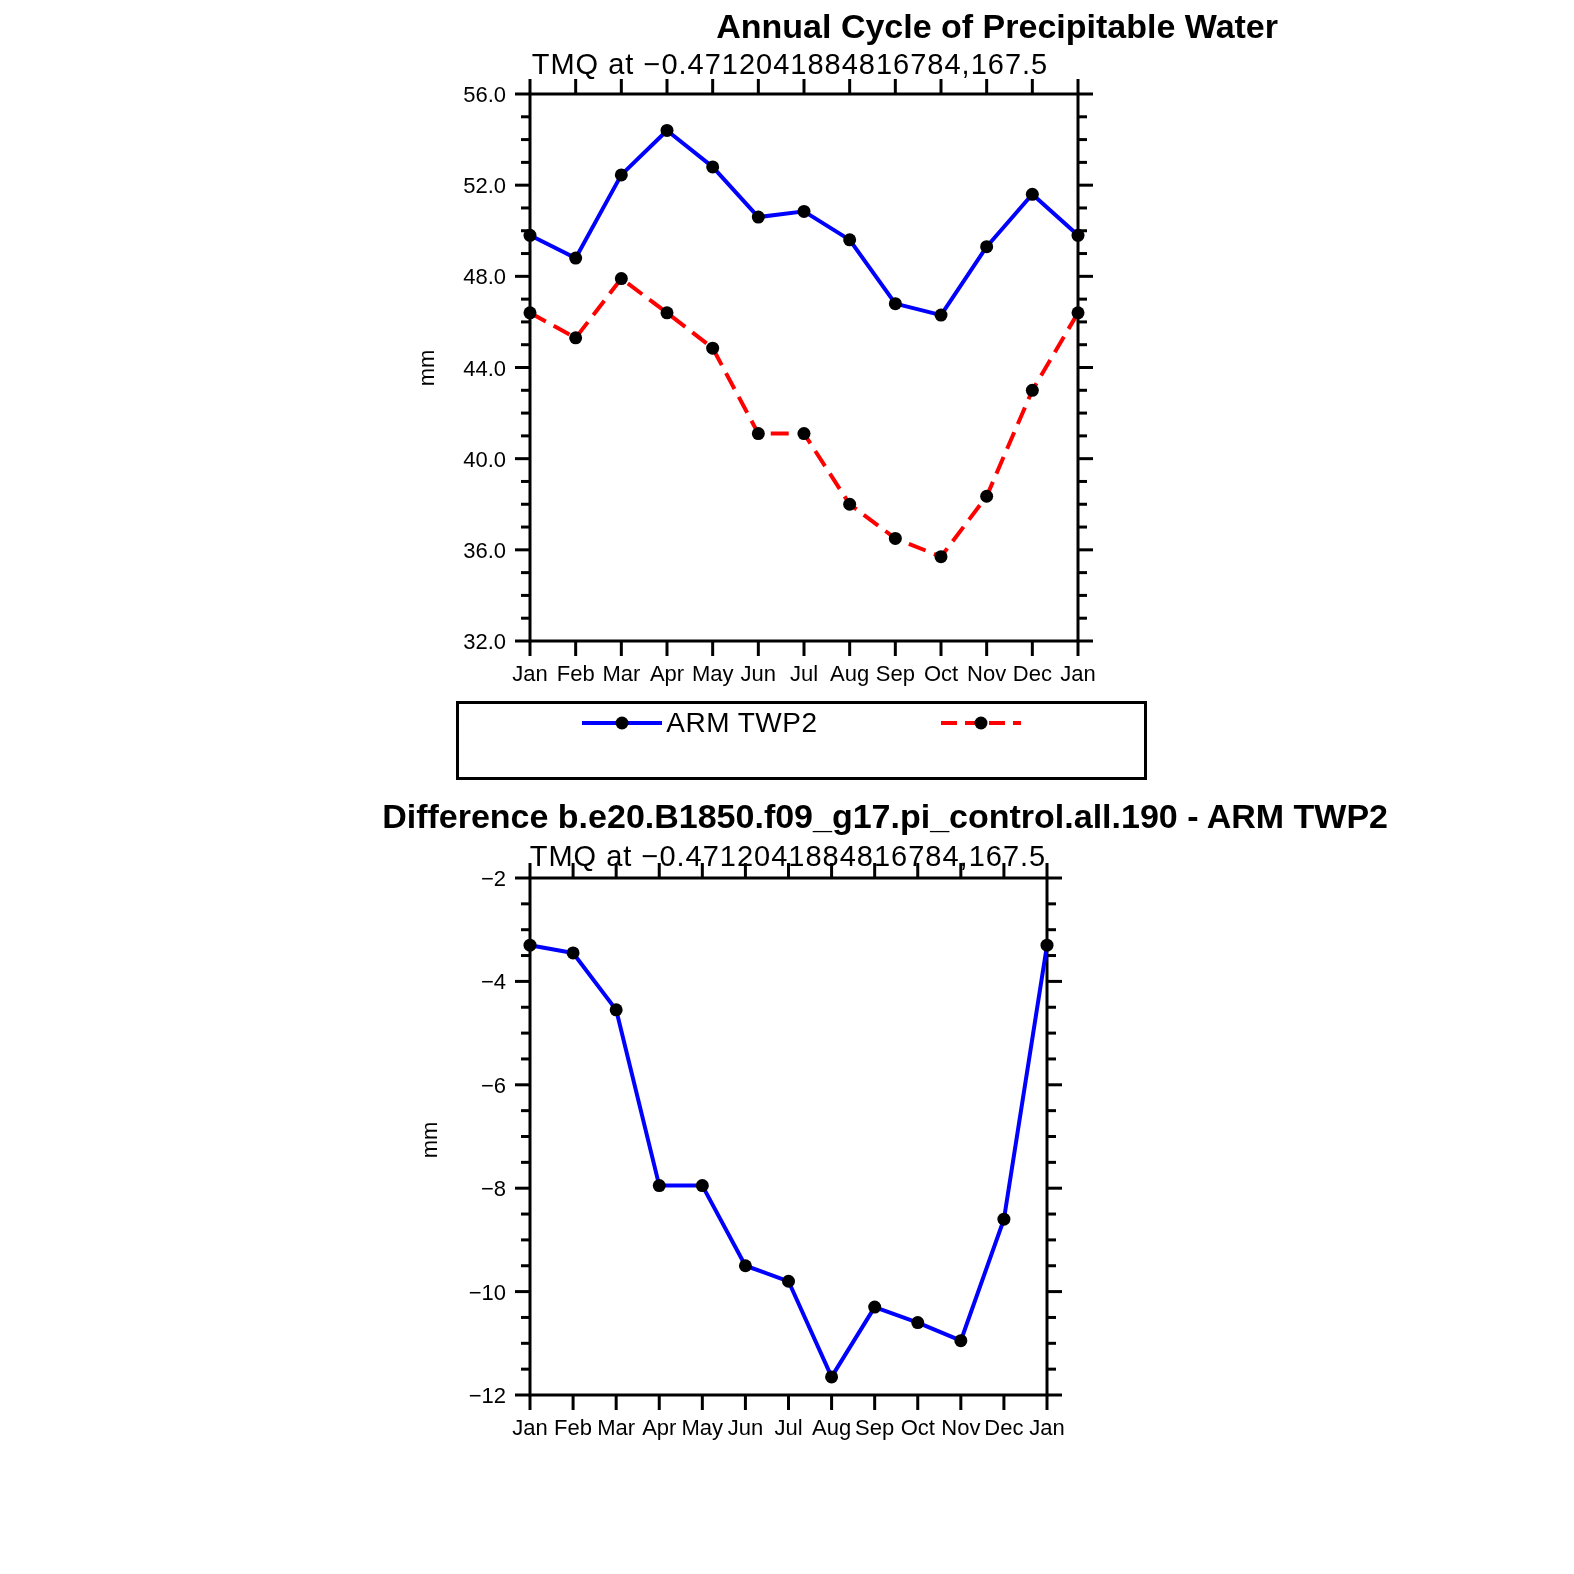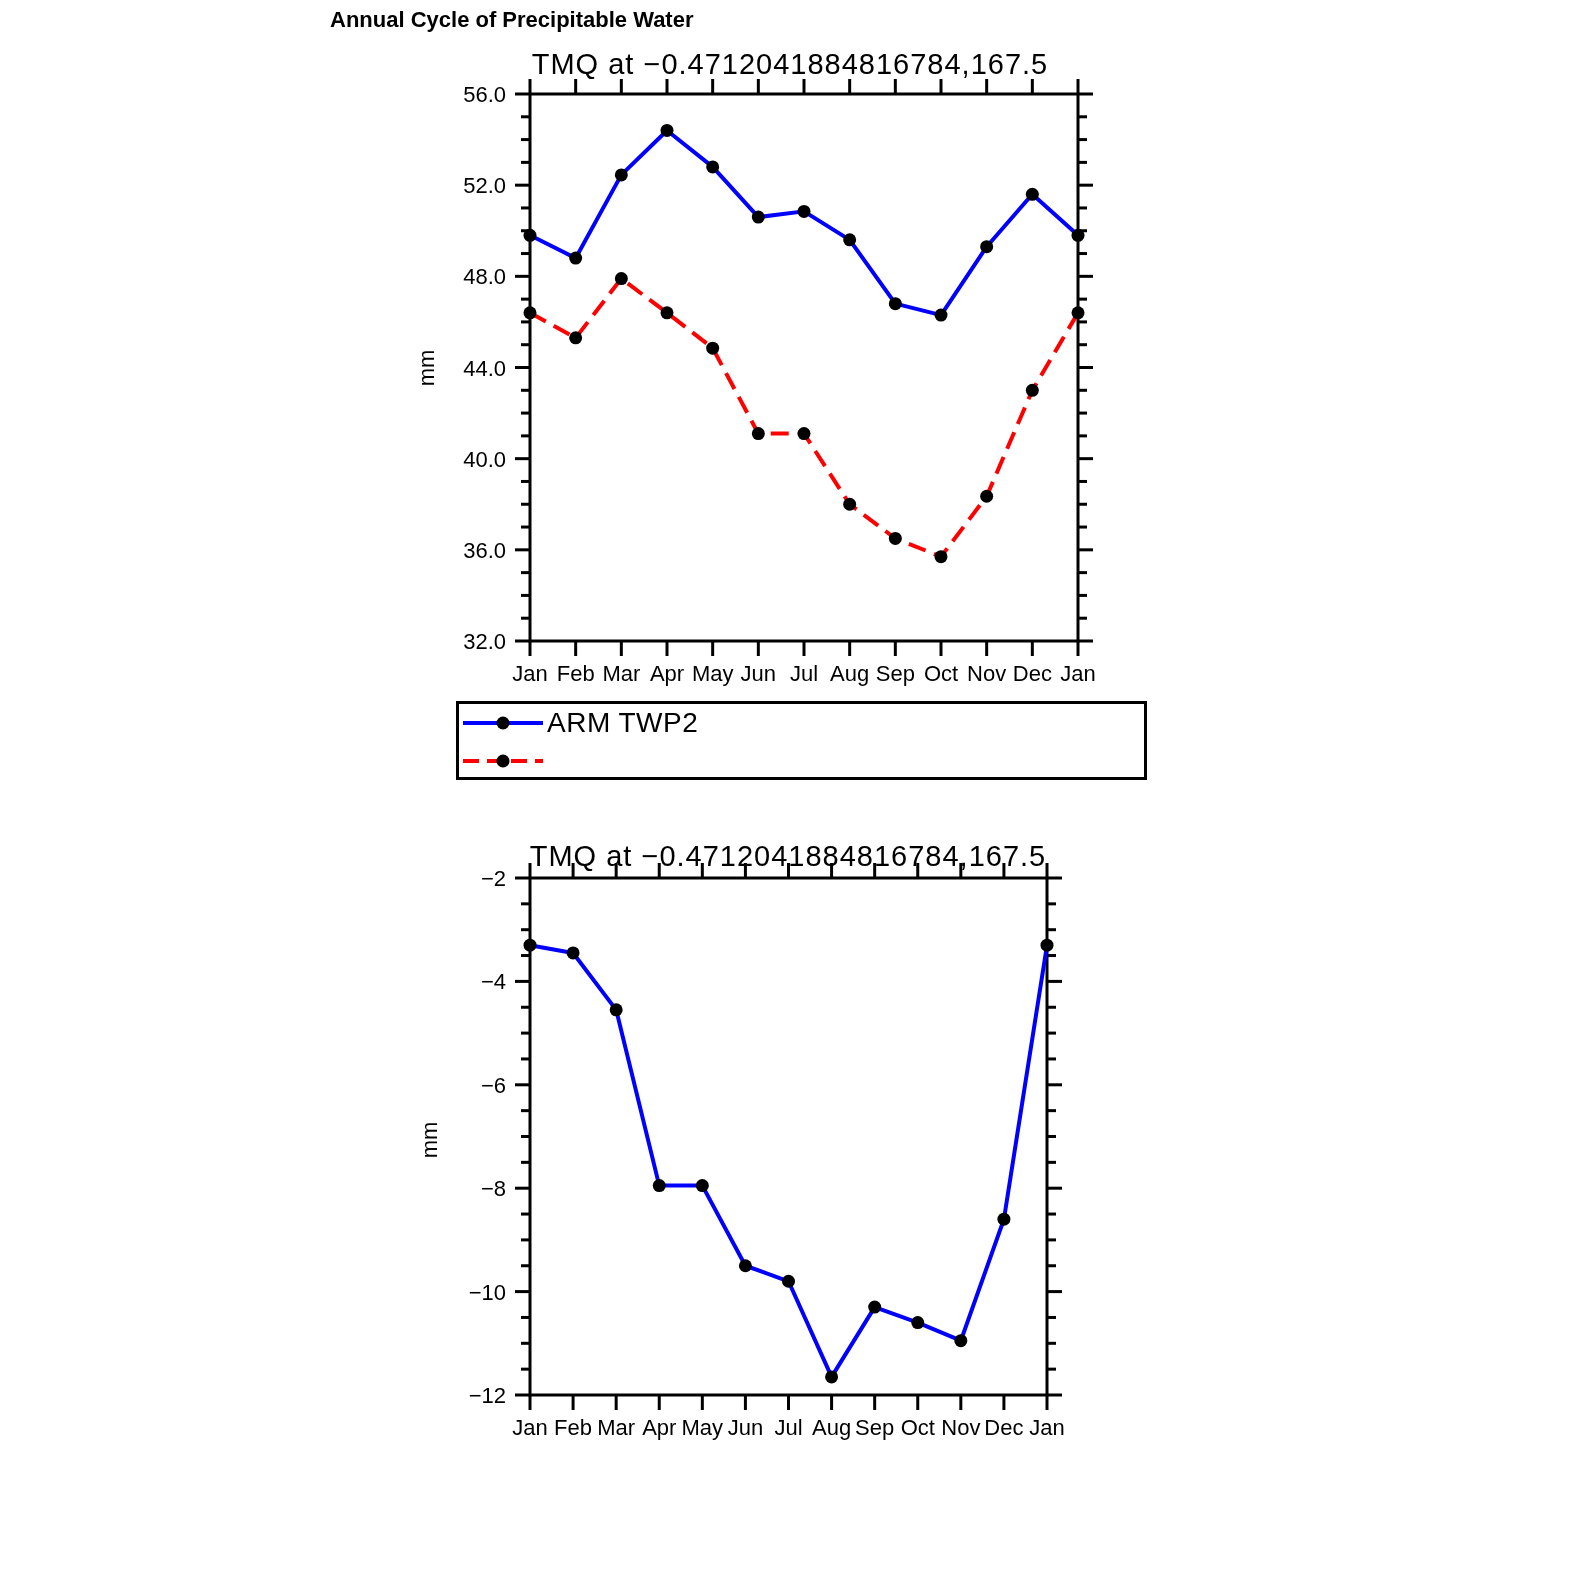--- a/index.html
+++ b/index.html
@@ -7,22 +7,22 @@
     position:relative;
     width:1574px;height:1574px;
     background:#ffffff;
     font-family:"Liberation Sans", sans-serif;
     color:#000;
     overflow:hidden;
   }
   .chart-title{
     position:absolute;
     font-weight:bold;
-    font-size:22px;
-    text-align:left;
+    font-size:34px;
+    text-align:right;
     white-space:nowrap;
   }
   .chart-subtitle{
     position:absolute;
     font-size:29px;
     font-weight:normal;
     text-align:center;
     white-space:nowrap;
     letter-spacing:1px;
   }
@@ -33,21 +33,21 @@
     font-size:22px;
     transform:rotate(-90deg);
   }
   svg.plot{position:absolute;left:0;top:0;}
   .legend{
     position:absolute;
     left:456px;top:701px;
     width:691px;height:79px;
     border:3px solid #000;
     box-sizing:border-box;
-    display:flex;flex-direction:column;justify-content:space-evenly;
+    display:flex;flex-direction:row;justify-content:space-evenly;
     background:#ffffff;
   }
   .legend-row{
     display:flex;align-items:center;height:38px;
   }
   .legend-row span{
     font-size:28px;
     white-space:nowrap;
     letter-spacing:0.5px;
   }
@@ -199,20 +199,21 @@
       <span>ARM TWP2</span>
     </div>
     <div class="legend-row">
       <svg class="legend-sample" id="legsample1" viewBox="0 0 88 38">
           <line x1="4" y1="19" x2="84" y2="19" stroke="#ff0000" stroke-width="4" stroke-dasharray="16 8"></line>
           <circle cx="44" cy="19" r="6.5" fill="#000000"></circle>
         </svg>
     </div>
   </div>
 
+  <div class="chart-title" style="left:188px;top:797px;width:1200px;">Difference b.e20.B1850.f09_g17.pi_control.all.190 - ARM TWP2</div>
   <div class="chart-subtitle" style="left:314px;top:840px;width:948px;">TMQ at −0.4712041884816784,167.5</div>
   <div class="ylabel" style="left:380px;top:1127px;">mm</div>
 
   <svg id="plot2" class="plot" width="1574" height="1574" viewBox="0 0 1574 1574">
       <rect x="530" y="878" width="517" height="517" fill="none" stroke="#000000" stroke-width="3"></rect>
       <line x1="515" y1="1395" x2="530" y2="1395" stroke="#000000" stroke-width="3"></line>
       <line x1="1047" y1="1395" x2="1062" y2="1395" stroke="#000000" stroke-width="3"></line>
       <line x1="521" y1="1369.15" x2="530" y2="1369.15" stroke="#000000" stroke-width="3"></line>
       <line x1="1047" y1="1369.15" x2="1056" y2="1369.15" stroke="#000000" stroke-width="3"></line>
       <line x1="521" y1="1343.3" x2="530" y2="1343.3" stroke="#000000" stroke-width="3"></line>

